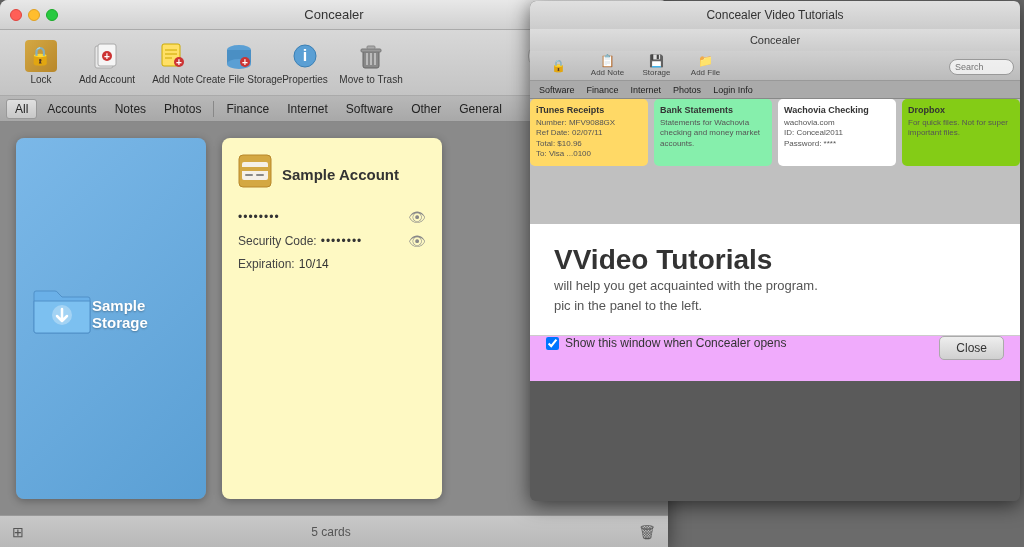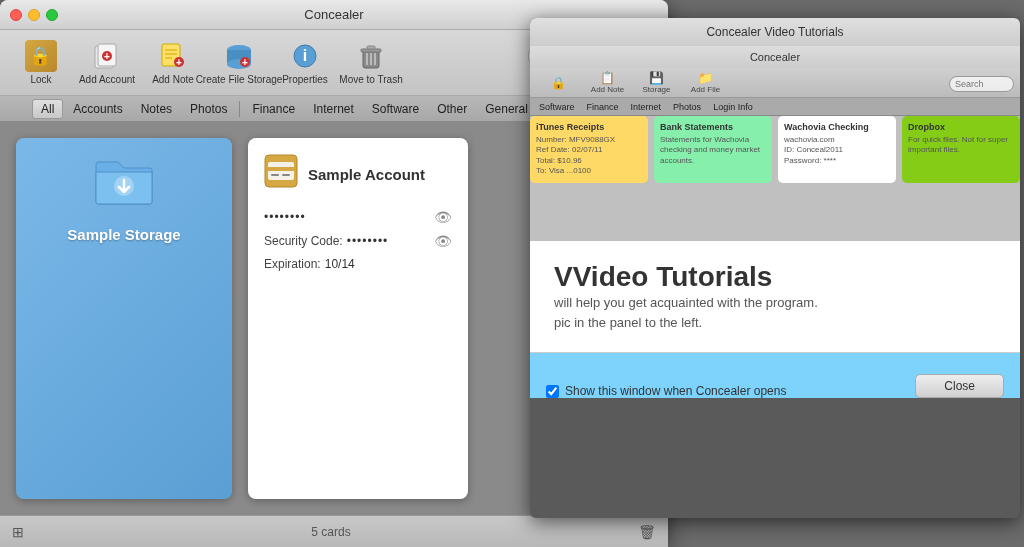--- a/index.html
+++ b/index.html
@@ -138,21 +138,20 @@
       padding: 2px 8px;
       font-size: 12px;
       color: #222;
       cursor: pointer;
       border-radius: 3px;
       white-space: nowrap;
     }
     .cat-tab.active {
       background: linear-gradient(to bottom, #e0e0e0, #c8c8c8);
       border: 1px solid #999;
-      margin-left: 26px;
     }
     .cat-divider {
       width: 1px;
       height: 16px;
       background: #888;
       margin: 0 2px;
     }
     .gear-btn {
       margin-left: auto;
       cursor: pointer;
@@ -167,25 +166,25 @@
       padding: 16px;
       display: flex;
       gap: 16px;
       overflow: hidden;
     }
 
     
     .storage-card {
       background: linear-gradient(135deg, #7bb8e8, #5a9fd4);
       border-radius: 8px;
-      width: 216px;
+      width: 190px;
       min-height: 190px;
       padding: 16px;
       display: flex;
-      flex-direction: column;
+      flex-direction: row;
       align-items: center;
       box-shadow: 0 2px 8px rgba(0,0,0,0.3);
       flex-shrink: 0;
     }
     .storage-folder-icon {
       font-size: 52px;
       margin-bottom: 8px;
     }
     .storage-title {
       font-size: 15px;
@@ -196,21 +195,21 @@
     }
     .storage-description {
       font-size: 11px;
       color: rgba(255,255,255,0.9);
       text-align: left;
       line-height: 1.4;
     }
 
     
     .account-card {
-      background: #ffffff;
+      background: #fef9c3;
       border-radius: 8px;
       width: 220px;
       min-height: 160px;
       padding: 16px;
       box-shadow: 0 2px 8px rgba(0,0,0,0.3);
       flex-shrink: 0;
     }
     .account-header {
       display: flex;
       align-items: center;
@@ -277,21 +276,21 @@
     .bottom-bar-center {
       flex: 1;
       text-align: center;
       font-size: 12px;
       color: #555;
     }
 
     
     .tutorial-window {
       position: absolute;
-      top: 18px;
+      top: 1px;
       left: 530px;
       width: 490px;
       height: 500px;
       background: #5a5a5a;
       border-radius: 6px;
       box-shadow: 0 4px 20px rgba(0,0,0,0.6);
       overflow: hidden;
     }
     .tutorial-title-bar {
       background: linear-gradient(to bottom, #e0e0e0, #ccc);
@@ -404,40 +403,40 @@
       color: #333;
     }
     .tutorial-text {
       font-size: 13px;
       color: #555;
       line-height: 1.5;
     }
 
     
     .tutorial-bottom {
-      background: #7dd3fc;
+      background: #f0abfc;
       height: 46px;
       display: flex;
-      align-items: flex-end;
+      align-items: flex-start;
       padding: 0 16px;
       border-top: 1px solid #ccc;
     }
     .show-checkbox-area {
       display: flex;
       align-items: center;
       gap: 6px;
       font-size: 12px;
       color: #333;
     }
     .close-btn {
       margin-left: auto;
       background: linear-gradient(to bottom, #eee, #d0d0d0);
       border: 1px solid #aaa;
       border-radius: 5px;
-      padding: 4px 28px;
+      padding: 4px 16px;
       font-size: 12px;
       cursor: pointer;
       color: #333;
     }
 
     
     .lock-icon-wrapper {
       width: 32px;
       height: 32px;
       background: linear-gradient(135deg, #d4a843, #b8872a);

